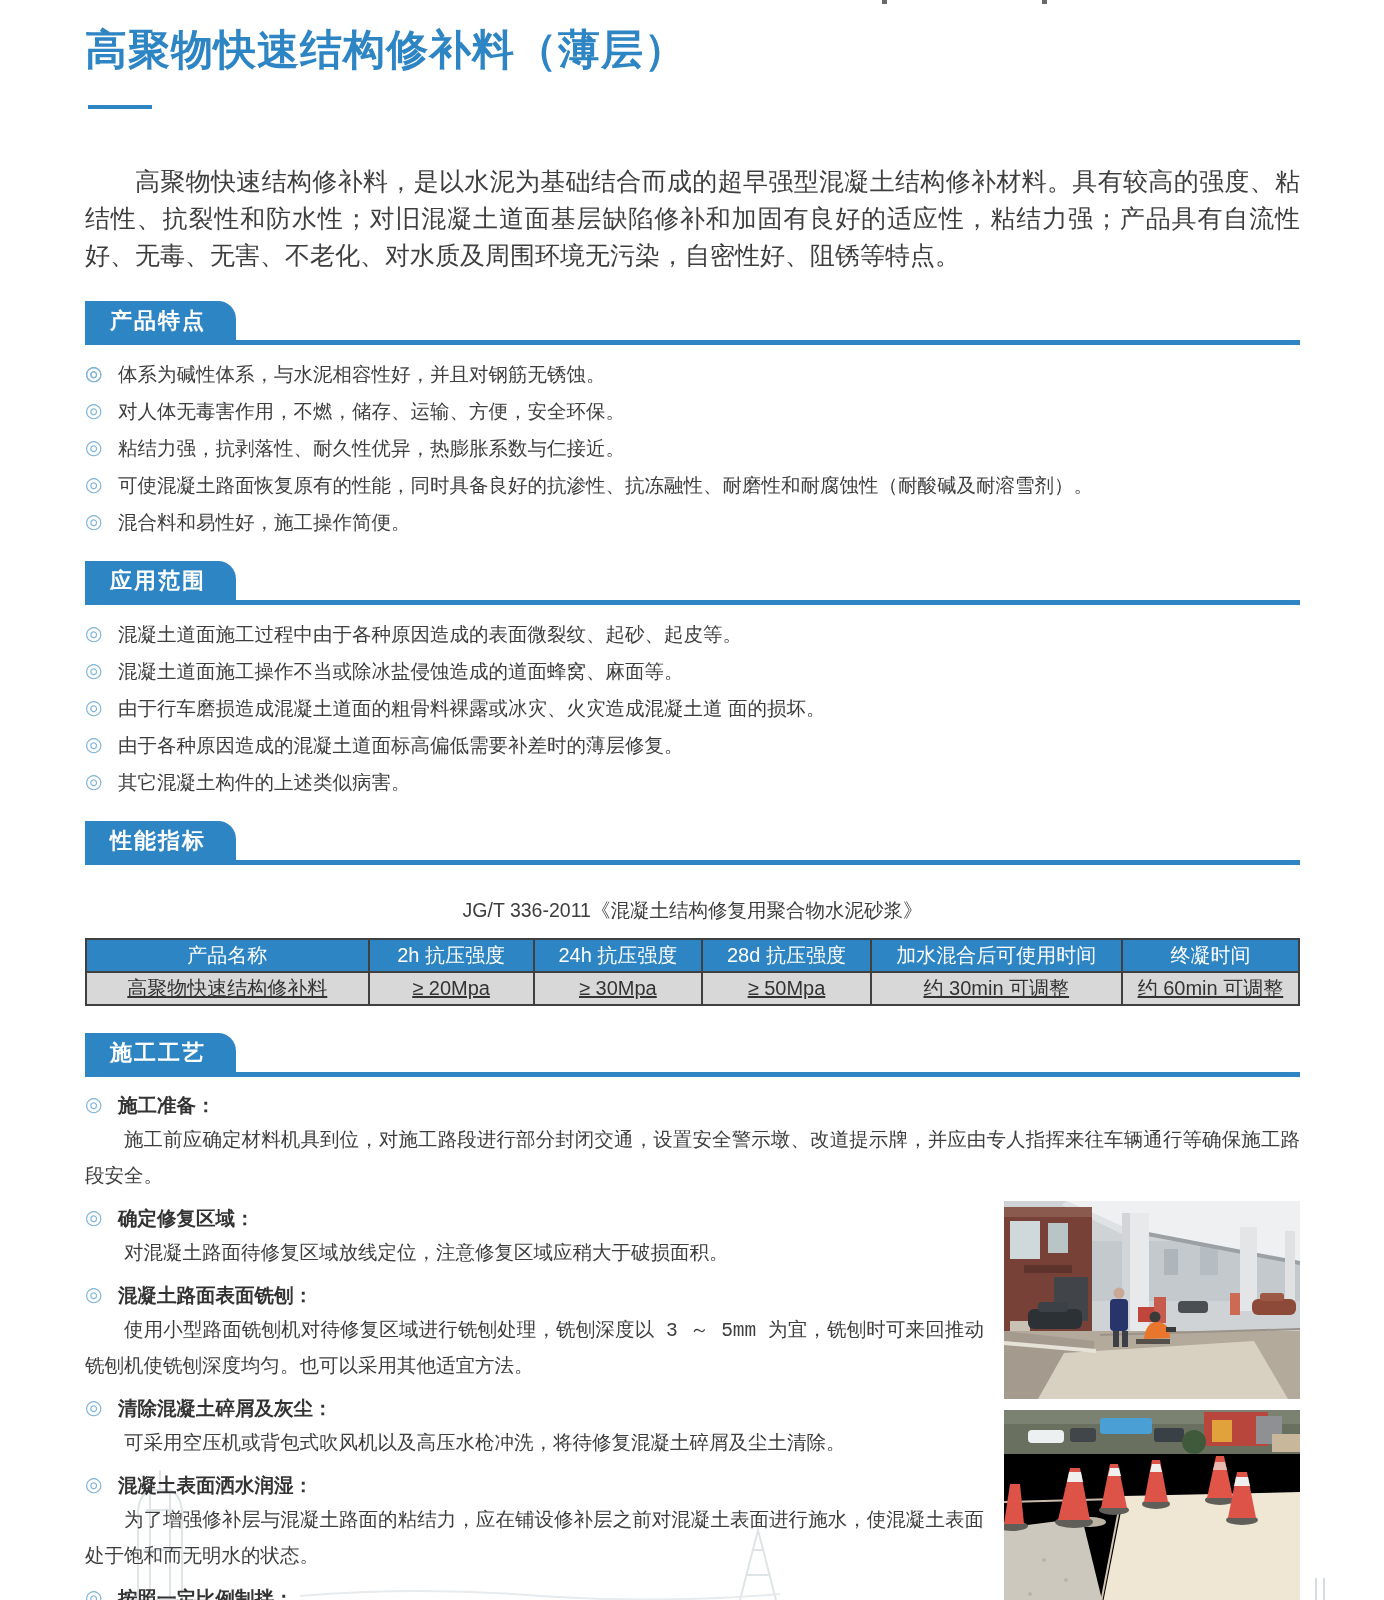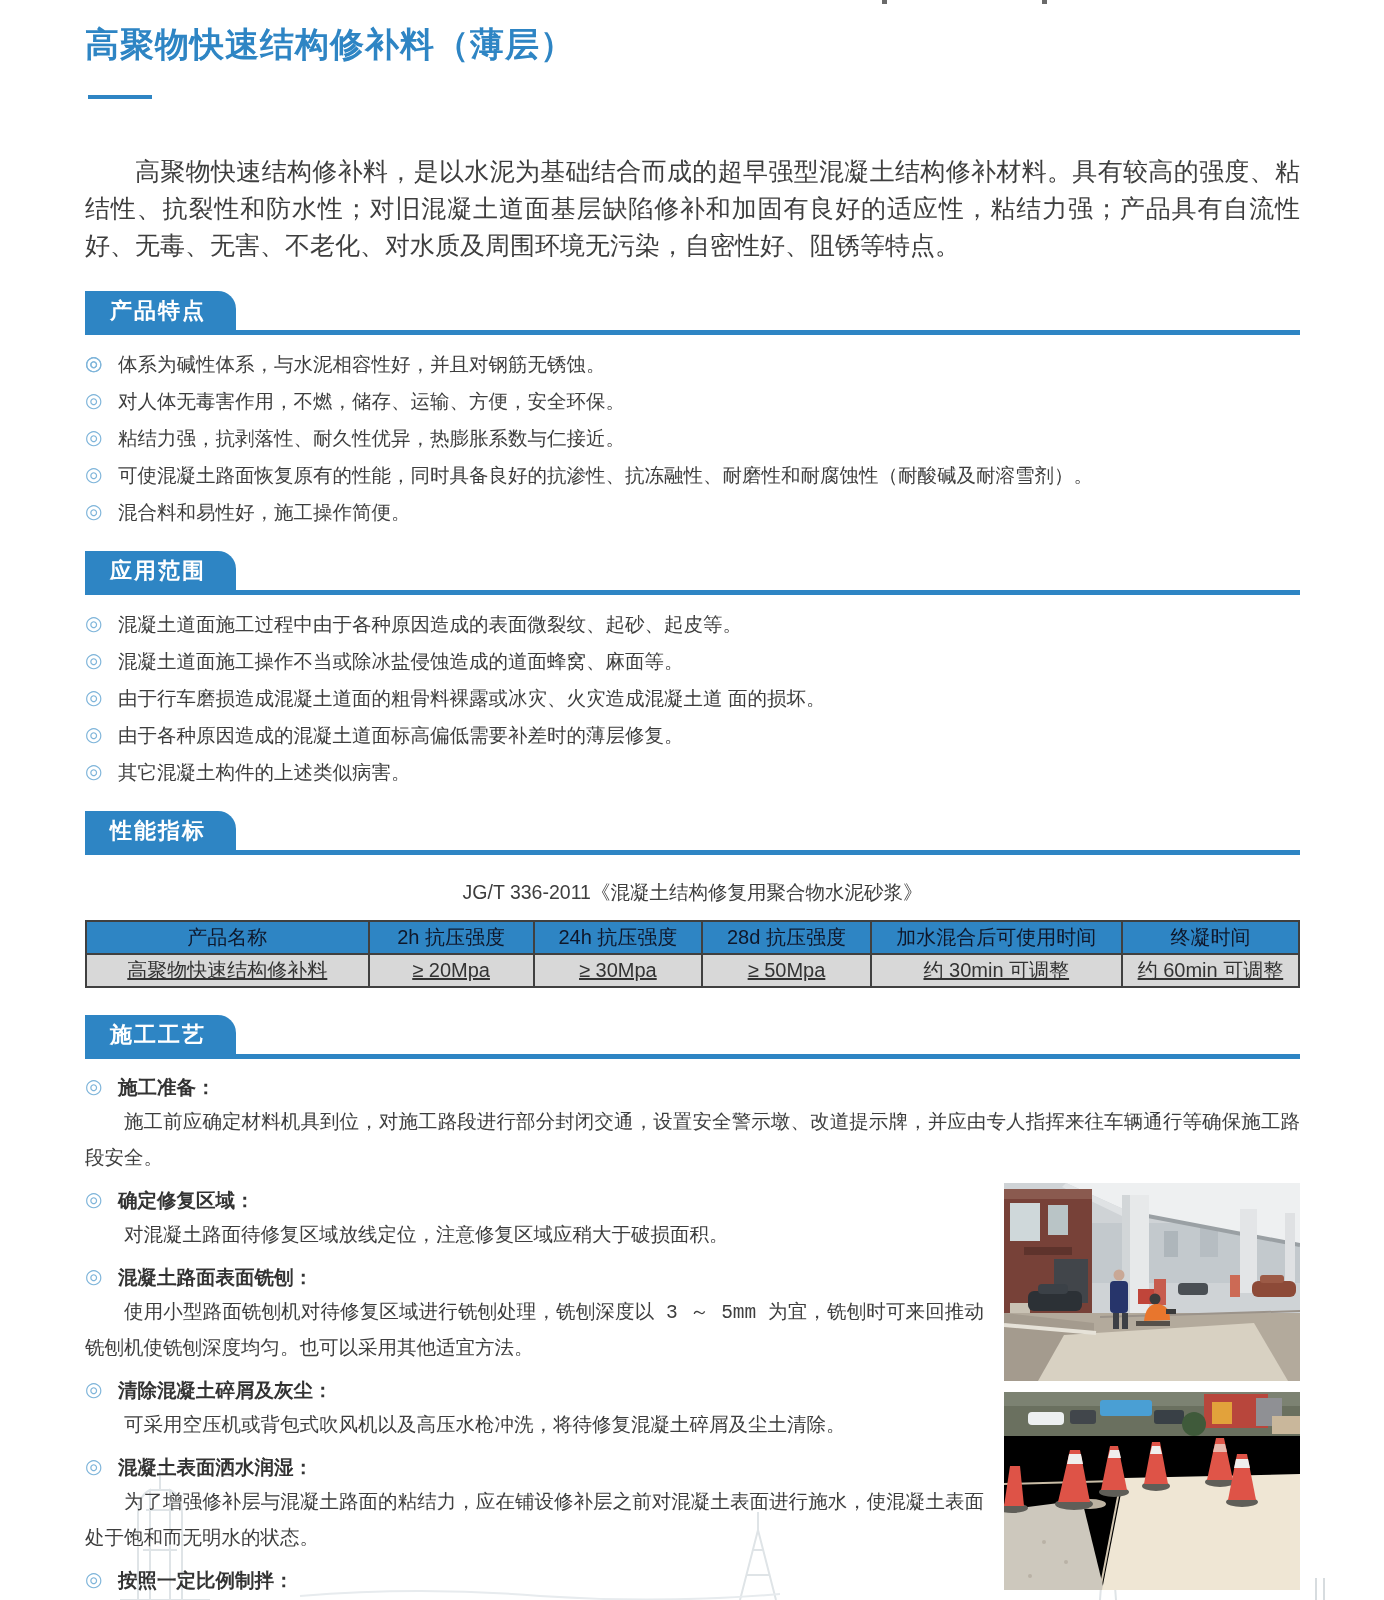--- a/index.html
+++ b/index.html
@@ -5,21 +5,21 @@
   * { margin:0; padding:0; box-sizing:border-box; }
   html,body { background:#ffffff; }
   body {
     width:1384px; height:1600px; position:relative; overflow:hidden;
     font-family:"Liberation Sans","DejaVu Sans",sans-serif;
     color:#3f3f3f;
   }
   .page { position:relative; z-index:2; padding:22px 84px 0 85px; }
 
   
-  .doc-title { color:#2e85c4; font-size:34px; font-weight:bold; letter-spacing:1px; }
+  .doc-title { color:#2e85c4; font-size:42px; font-weight:bold; letter-spacing:1px; }
   .title-underline { width:64px; height:4px; background:#2e85c4; margin:27px 0 0 3px; }
 
   
   .intro { margin-top:54px; font-size:25px; line-height:37px; text-indent:2em; text-align:justify; color:#3e3e3e; }
 
   
   .section { margin-top:27px; }
   .section-head { border-bottom:5px solid #2e85c4; line-height:0; }
   .badge {
     display:inline-block; background:#2e85c4; color:#ffffff;
@@ -27,24 +27,24 @@
     line-height:1; padding:9px 30px 8px 25px;
     border-radius:0 18px 0 0; vertical-align:bottom;
   }
 
   
   ul.bullets { list-style:none; margin:18px 0 0 0; }
   ul.bullets li { position:relative; padding-left:33px; font-size:19.5px; line-height:23px; margin-bottom:14px; color:#3e3e3e; }
   .blt { position:absolute; left:0; top:-1px; color:#7fb5da; font-size:20px; }
 
   
-  .std-caption { text-align:center; margin-top:24px; font-size:19.5px; color:#3e3e3e; }
+  .std-caption { text-align:center; margin-top:32px; font-size:19.5px; color:#3e3e3e; }
   table.perf { width:100%; border-collapse:collapse; margin-top:14px; table-layout:fixed; }
   table.perf th, table.perf td { border:2px solid #404040; text-align:center; font-size:20px; height:33px; padding:1px 4px; }
-  table.perf th { background:#2e85c4; color:#0f172a; font-weight:normal; }
+  table.perf th { background:#2e85c4; color:#ffffff; font-weight:normal; }
   table.perf td { background:#d8d8d8; color:#333333;text-decoration:underline; }
 
   
   .process-body { margin-top:16px; }
   .step-label { position:relative; padding-left:33px; font-size:19.5px; line-height:24px; margin-top:11px; font-weight:bold; color:#333333; }
   .step-label .blt { font-weight:normal; }
   .step-text { font-size:19.5px; line-height:36px; text-indent:2em; text-align:justify; margin-top:6px; color:#3e3e3e;font-family:Liberation Mono, monospace; }
 
   
   .photo-col { float:right; width:296px; margin:6px 0 8px 20px; }

